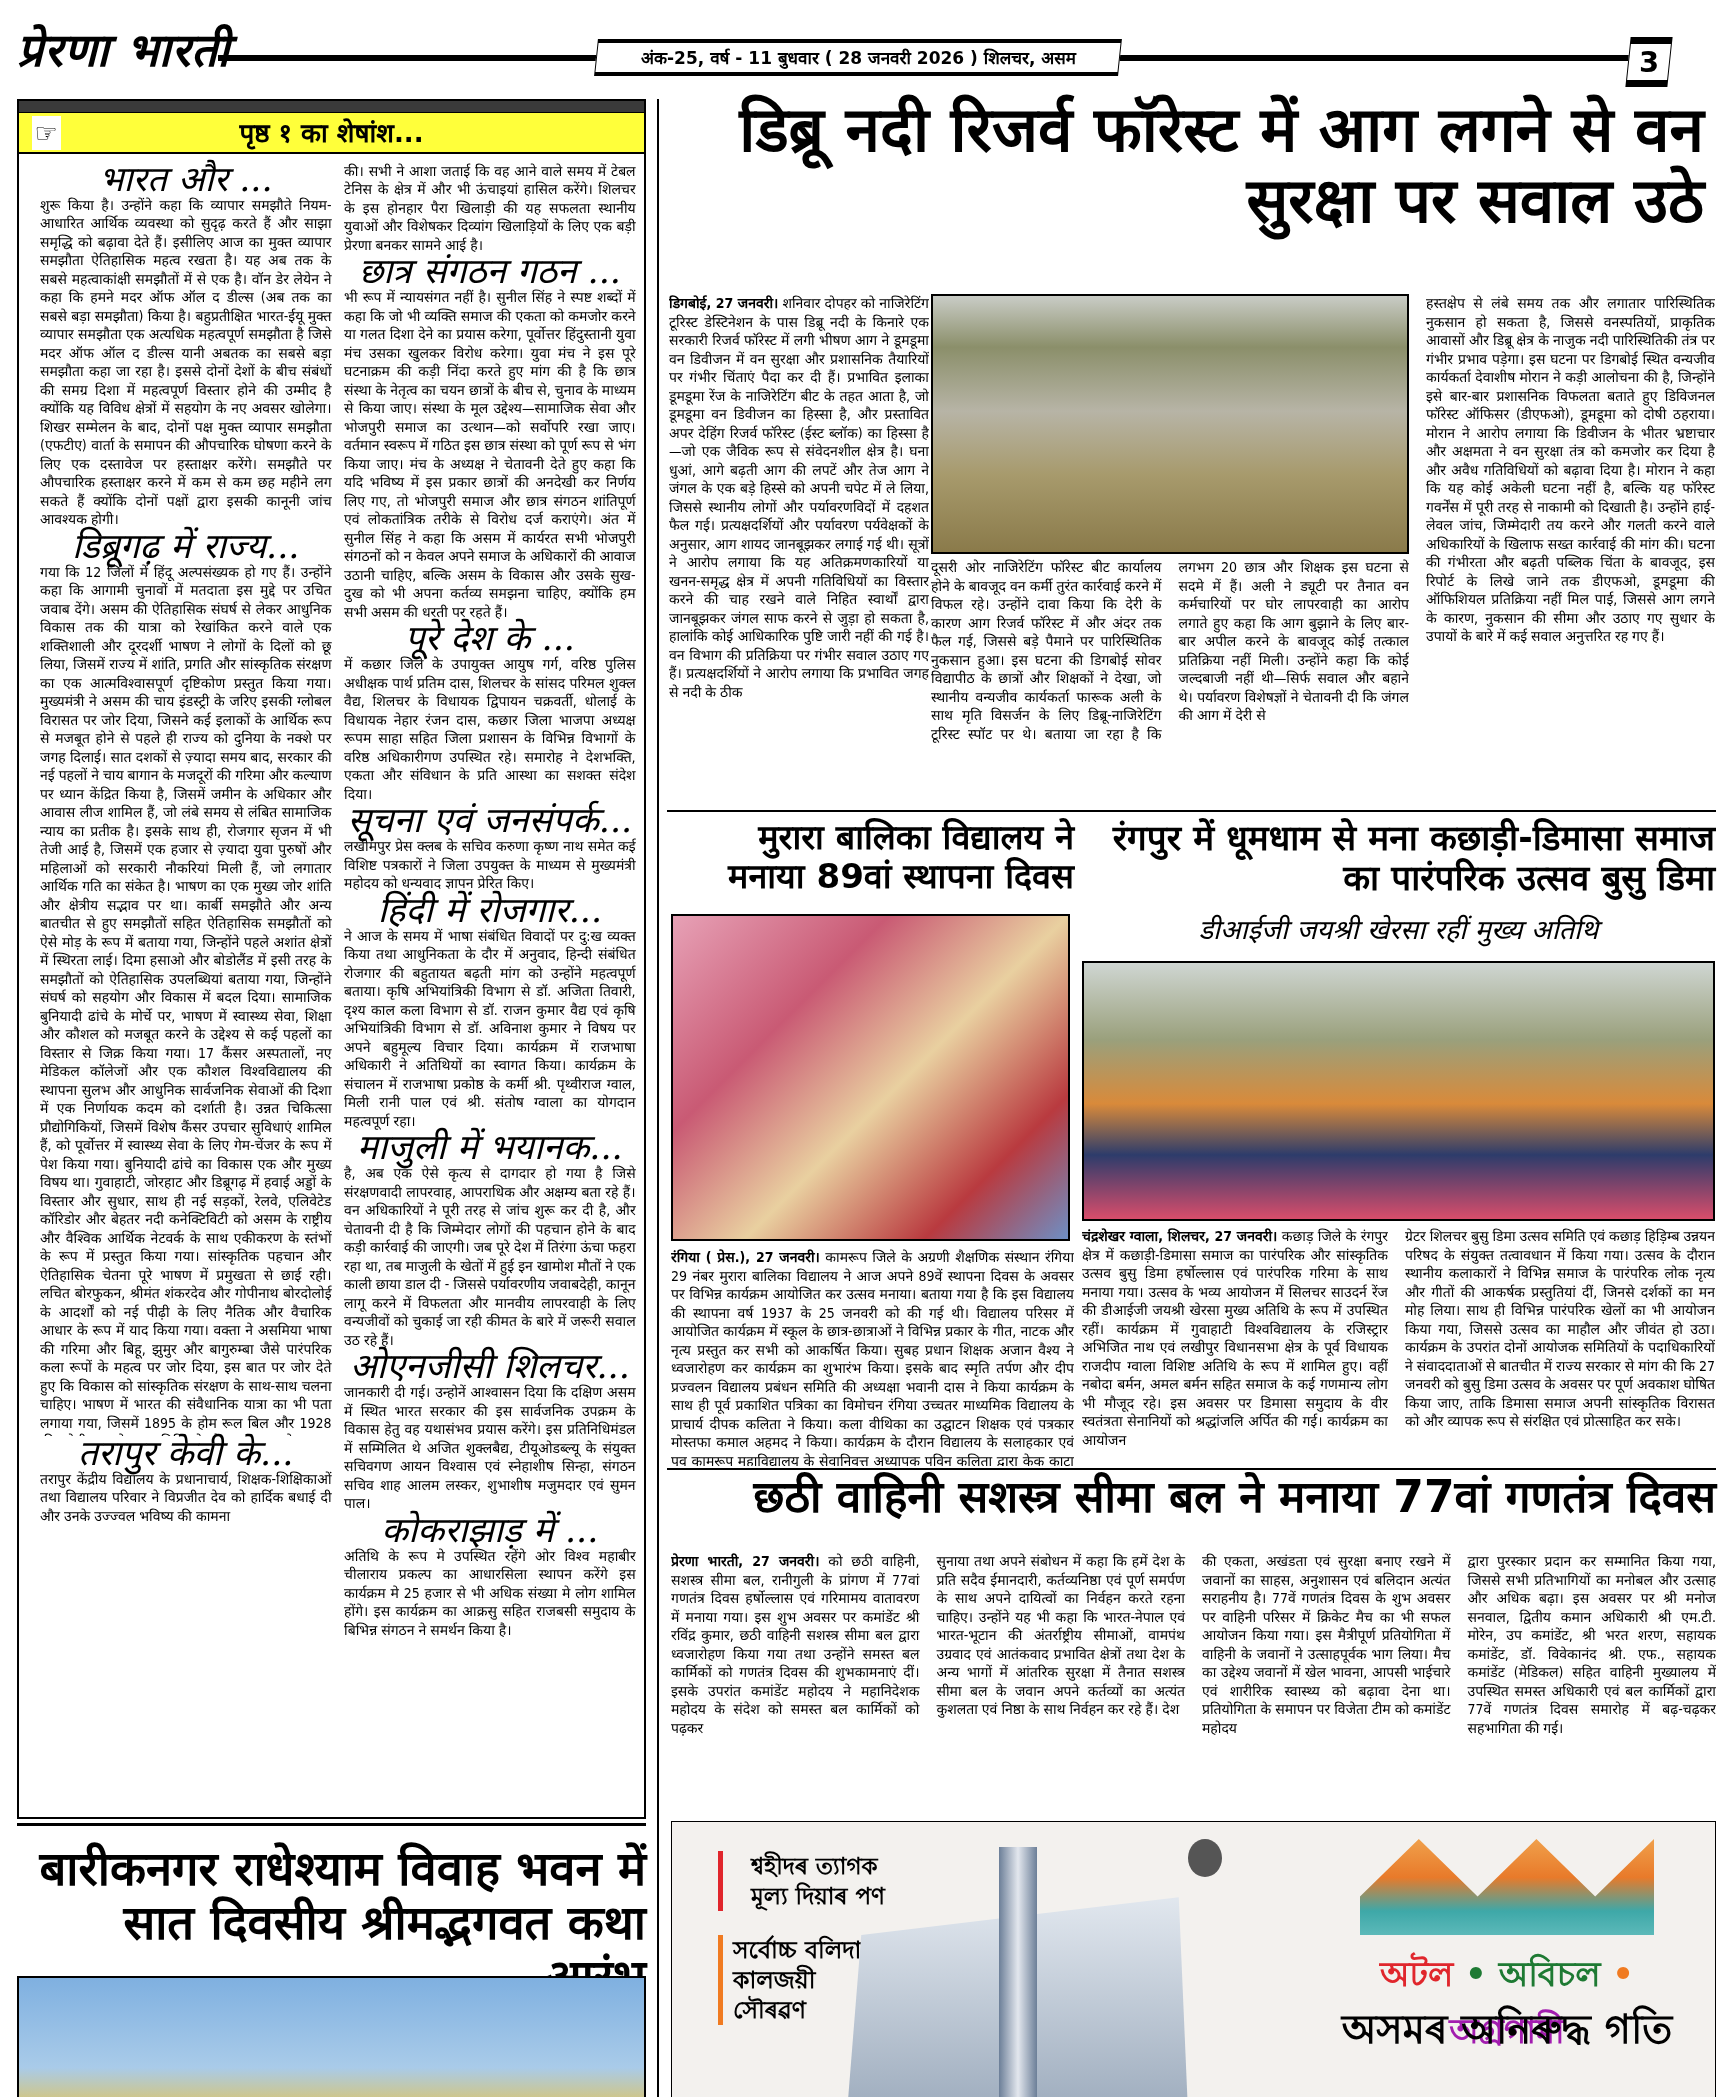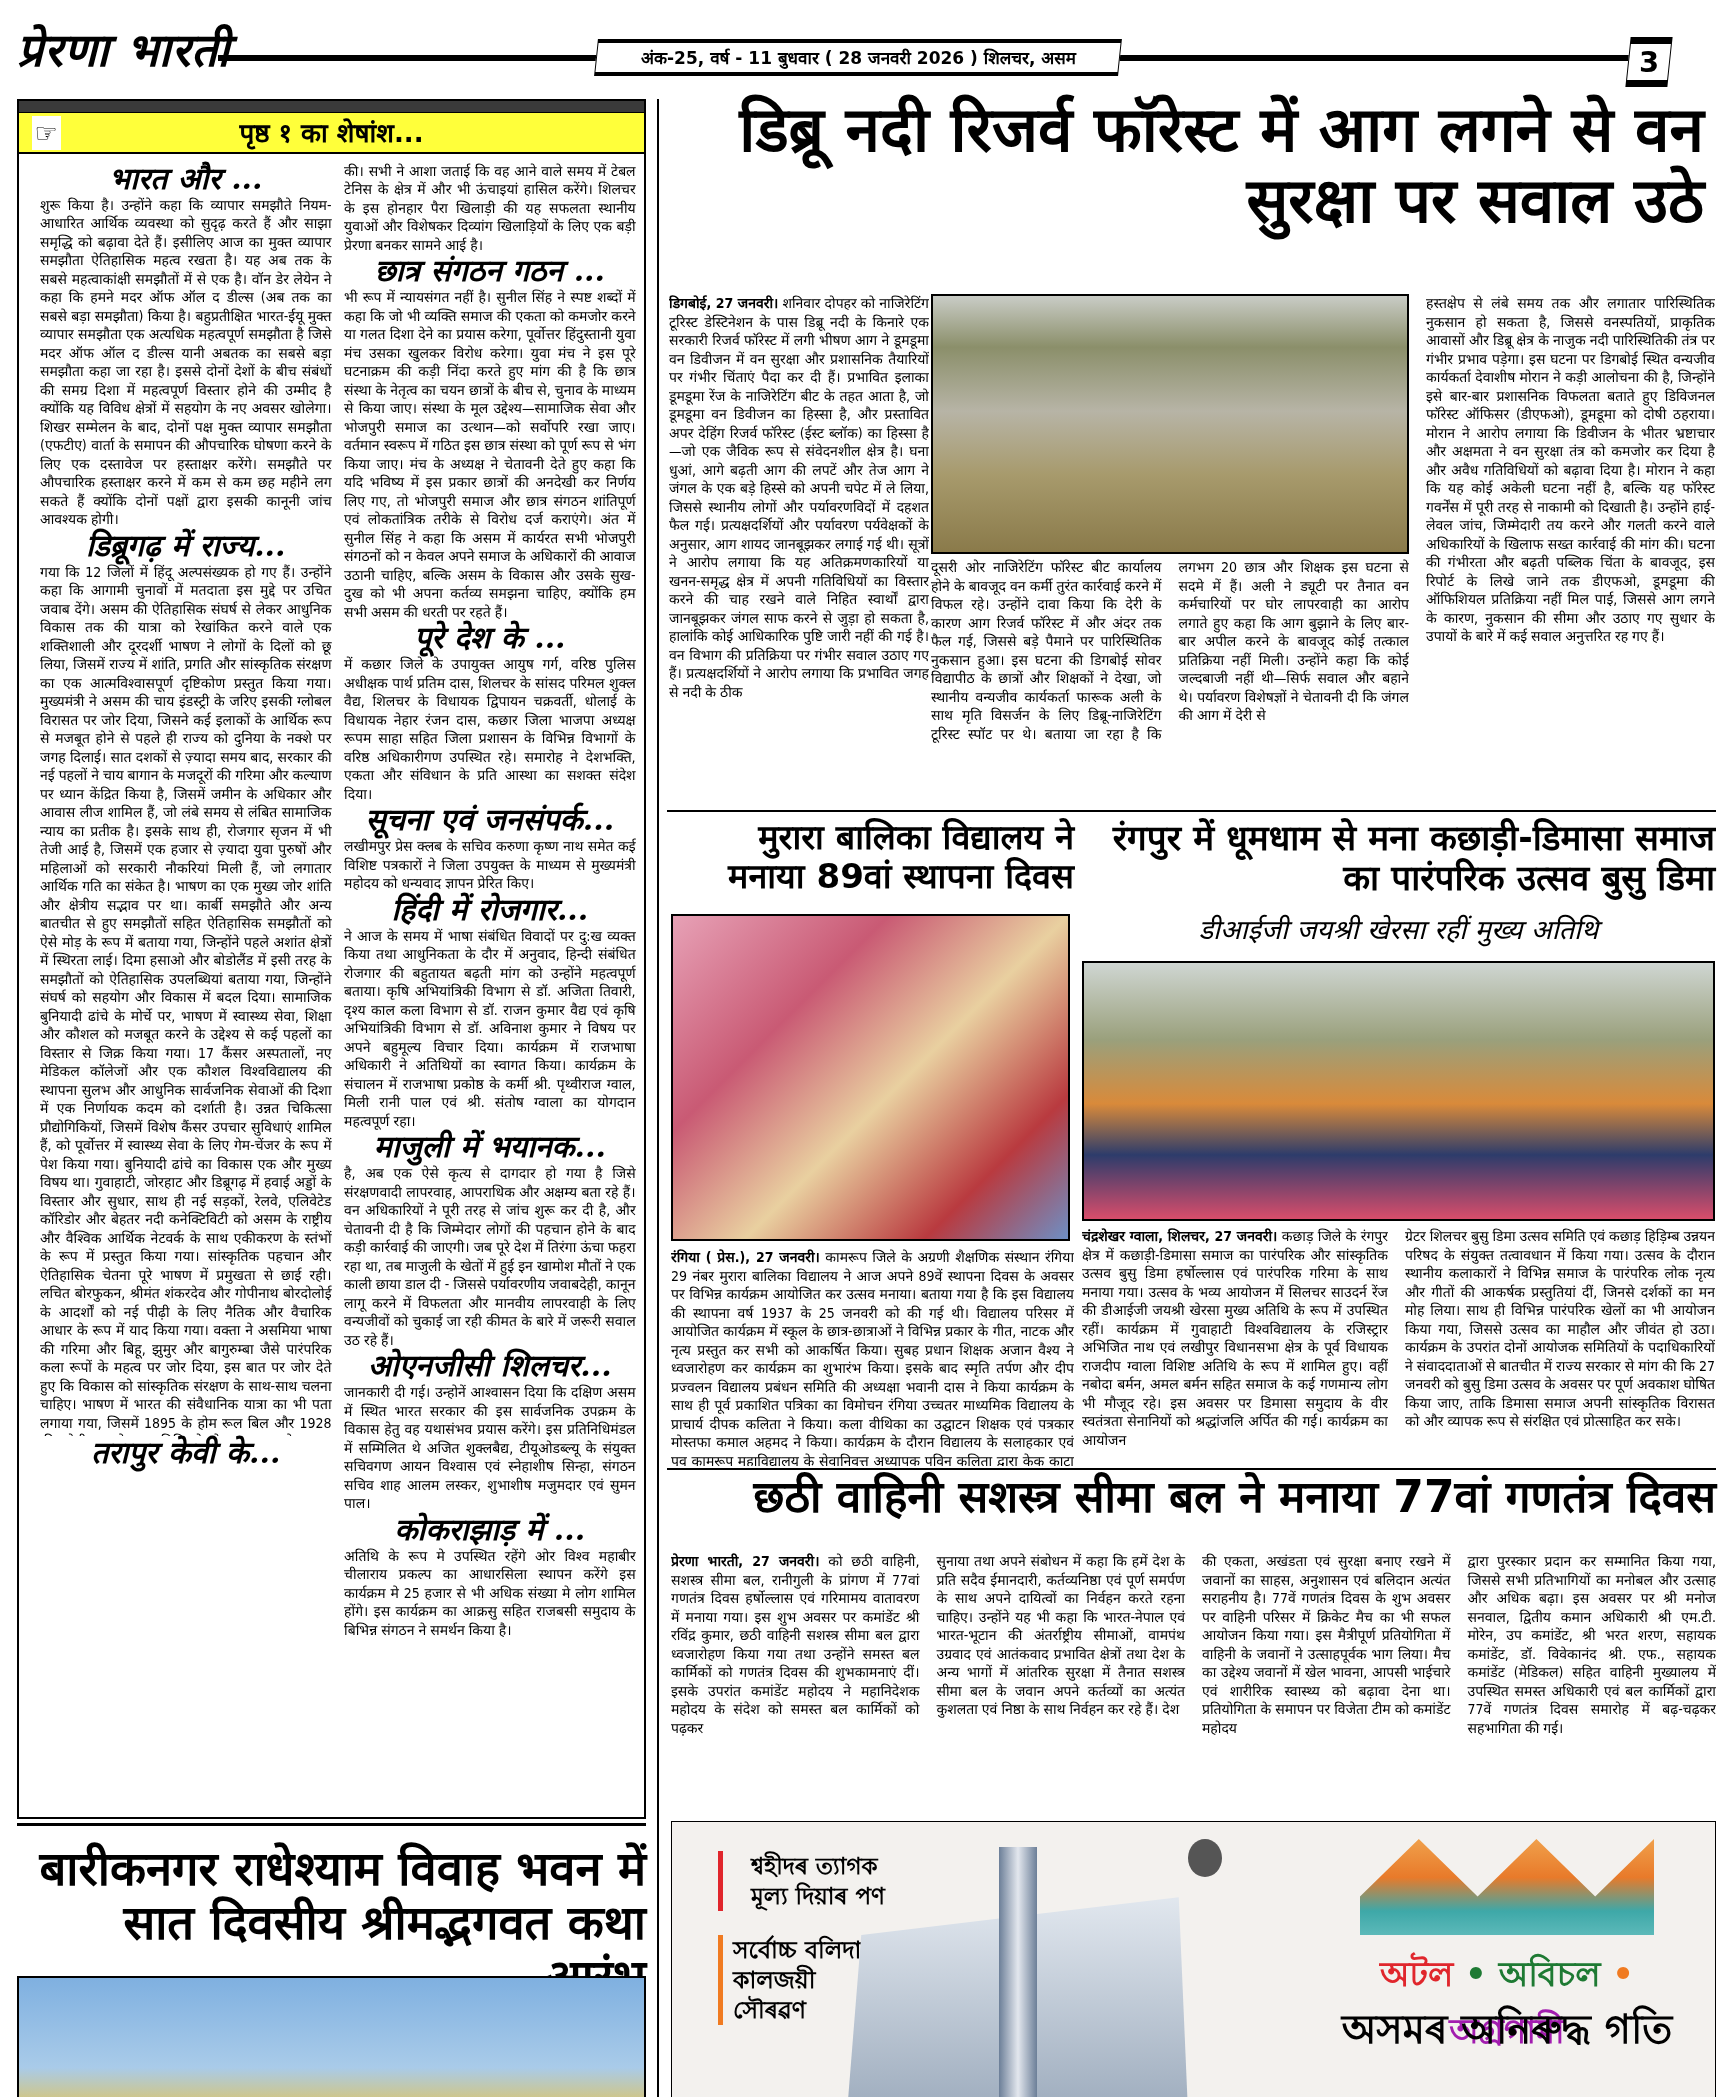--- a/index.html
+++ b/index.html
@@ -6,21 +6,21 @@
 html,body{width:1734px;height:2725px;background:#fff;overflow:hidden}
 body{font-family:"DejaVu Sans","Liberation Sans",sans-serif;color:#000;position:relative}
 .abs{position:absolute}
 .masthead-title{left:17px;top:17px;font-size:46px;font-weight:bold;font-style:italic;font-family:"DejaVu Serif",serif;letter-spacing:0.8px}
 .mast-rule{left:218px;top:55px;width:1447px;height:5.9px;background:#000}
 .mast-box{left:596px;top:39px;width:524px;height:37px;background:#fff;border-top:4.2px solid #000;border-bottom:4.2px solid #000;border-left:1.3px solid #000;border-right:1.3px solid #000;transform:skewX(-6deg);display:flex;align-items:center;justify-content:center;font-size:17px;font-weight:bold}
 .mast-box span{transform:skewX(6deg)}
 .page-no{left:1628px;top:37px;width:42px;height:50px;background:#fff;border:1.7px solid #000;border-top:7.6px solid #000;border-bottom:7.6px solid #000;transform:skewX(-6deg);font-size:29px;font-weight:bold;display:flex;align-items:center;justify-content:center}
 .colrule{background:#000}
 .body-text{font-size:14px;line-height:18.5px;text-align:justify;font-family:"DejaVu Sans Condensed","DejaVu Sans",sans-serif}
-.sub-head{font-size:30px;font-weight:bold;font-style:italic;text-align:center;line-height:34px;font-family:"DejaVu Serif",serif}
+.sub-head{font-size:35px;font-weight:normal;font-style:italic;text-align:center;line-height:34px;font-family:"DejaVu Serif",serif}
 .headline{font-weight:bold;text-align:right;font-family:"DejaVu Sans",sans-serif;line-height:1.15}
 .photo{border:2.5px solid #000;overflow:hidden}
 .cols{display:flex;gap:17px}
 .cols>div{flex:1}
 </style>
 </head>
 <body>
 
 <div class="abs masthead-title">प्रेरणा भारती</div>
 <div class="abs mast-rule"></div>
@@ -37,20 +37,21 @@
     <span style="position:absolute;left:12.6px;top:3.4px;width:29px;height:34px;background:#fff;font-size:26px;line-height:34px;text-align:center">☞</span>
     <span style="font-size:26px;font-weight:bold">पृष्ठ १ का शेषांश...</span>
   </div>
   <div style="display:flex;gap:12.6px;padding:8.4px 8.4px 0 21px">
     <div style="flex:1">
       <div class="sub-head">भारत और ...</div>
       <div class="body-text">शुरू किया है। उन्होंने कहा कि व्यापार समझौते नियम-आधारित आर्थिक व्यवस्था को सुदृढ़ करते हैं और साझा समृद्धि को बढ़ावा देते हैं। इसीलिए आज का मुक्त व्यापार समझौता ऐतिहासिक महत्व रखता है। यह अब तक के सबसे महत्वाकांक्षी समझौतों में से एक है। वॉन डेर लेयेन ने कहा कि हमने मदर ऑफ ऑल द डील्स (अब तक का सबसे बड़ा समझौता) किया है। बहुप्रतीक्षित भारत-ईयू मुक्त व्यापार समझौता एक अत्यधिक महत्वपूर्ण समझौता है जिसे मदर ऑफ ऑल द डील्स यानी अबतक का सबसे बड़ा समझौता कहा जा रहा है। इससे दोनों देशों के बीच संबंधों की समग्र दिशा में महत्वपूर्ण विस्तार होने की उम्मीद है क्योंकि यह विविध क्षेत्रों में सहयोग के नए अवसर खोलेगा। शिखर सम्मेलन के बाद, दोनों पक्ष मुक्त व्यापार समझौता (एफटीए) वार्ता के समापन की औपचारिक घोषणा करने के लिए एक दस्तावेज पर हस्ताक्षर करेंगे। समझौते पर औपचारिक हस्ताक्षर करने में कम से कम छह महीने लग सकते हैं क्योंकि दोनों पक्षों द्वारा इसकी कानूनी जांच आवश्यक होगी।</div>
       <div class="sub-head">डिब्रूगढ़ में राज्य...</div>
       <div class="body-text" style="height:873px;overflow:hidden">गया कि 12 जिलों में हिंदू अल्पसंख्यक हो गए हैं। उन्होंने कहा कि आगामी चुनावों में मतदाता इस मुद्दे पर उचित जवाब देंगे। असम की ऐतिहासिक संघर्ष से लेकर आधुनिक विकास तक की यात्रा को रेखांकित करने वाले एक शक्तिशाली और दूरदर्शी भाषण ने लोगों के दिलों को छू लिया, जिसमें राज्य में शांति, प्रगति और सांस्कृतिक संरक्षण का एक आत्मविश्वासपूर्ण दृष्टिकोण प्रस्तुत किया गया। मुख्यमंत्री ने असम की चाय इंडस्ट्री के जरिए इसकी ग्लोबल विरासत पर जोर दिया, जिसने कई इलाकों के आर्थिक रूप से मजबूत होने से पहले ही राज्य को दुनिया के नक्शे पर जगह दिलाई। सात दशकों से ज़्यादा समय बाद, सरकार की नई पहलों ने चाय बागान के मजदूरों की गरिमा और कल्याण पर ध्यान केंद्रित किया है, जिसमें जमीन के अधिकार और आवास लीज शामिल हैं, जो लंबे समय से लंबित सामाजिक न्याय का प्रतीक है। इसके साथ ही, रोजगार सृजन में भी तेजी आई है, जिसमें एक हजार से ज़्यादा युवा पुरुषों और महिलाओं को सरकारी नौकरियां मिली हैं, जो लगातार आर्थिक गति का संकेत है। भाषण का एक मुख्य जोर शांति और क्षेत्रीय सद्भाव पर था। कार्बी समझौते और अन्य बातचीत से हुए समझौतों सहित ऐतिहासिक समझौतों को ऐसे मोड़ के रूप में बताया गया, जिन्होंने पहले अशांत क्षेत्रों में स्थिरता लाई। दिमा हसाओ और बोडोलैंड में इसी तरह के समझौतों को ऐतिहासिक उपलब्धियां बताया गया, जिन्होंने संघर्ष को सहयोग और विकास में बदल दिया। सामाजिक बुनियादी ढांचे के मोर्चे पर, भाषण में स्वास्थ्य सेवा, शिक्षा और कौशल को मजबूत करने के उद्देश्य से कई पहलों का विस्तार से जिक्र किया गया। 17 कैंसर अस्पतालों, नए मेडिकल कॉलेजों और एक कौशल विश्वविद्यालय की स्थापना सुलभ और आधुनिक सार्वजनिक सेवाओं की दिशा में एक निर्णायक कदम को दर्शाती है। उन्नत चिकित्सा प्रौद्योगिकियों, जिसमें विशेष कैंसर उपचार सुविधाएं शामिल हैं, को पूर्वोत्तर में स्वास्थ्य सेवा के लिए गेम-चेंजर के रूप में पेश किया गया। बुनियादी ढांचे का विकास एक और मुख्य विषय था। गुवाहाटी, जोरहाट और डिब्रूगढ़ में हवाई अड्डों के विस्तार और सुधार, साथ ही नई सड़कों, रेलवे, एलिवेटेड कॉरिडोर और बेहतर नदी कनेक्टिविटी को असम के राष्ट्रीय और वैश्विक आर्थिक नेटवर्क के साथ एकीकरण के स्तंभों के रूप में प्रस्तुत किया गया। सांस्कृतिक पहचान और ऐतिहासिक चेतना पूरे भाषण में प्रमुखता से छाई रही। लचित बोरफुकन, श्रीमंत शंकरदेव और गोपीनाथ बोरदोलोई के आदर्शों को नई पीढ़ी के लिए नैतिक और वैचारिक आधार के रूप में याद किया गया। वक्ता ने असमिया भाषा की गरिमा और बिहू, झुमुर और बागुरुम्बा जैसे पारंपरिक कला रूपों के महत्व पर जोर दिया, इस बात पर जोर देते हुए कि विकास को सांस्कृतिक संरक्षण के साथ-साथ चलना चाहिए। भाषण में भारत की संवैधानिक यात्रा का भी पता लगाया गया, जिसमें 1895 के होम रूल बिल और 1928 की मोतीलाल नेहरू समिति से लेकर 1935 के भारत सरकार अधिनियम और 1946 में संविधान सभा के गठन तक के मील के पत्थरों को याद किया गया।</div>
       <div class="sub-head">तरापुर केवी के...</div>
+      <div class="body-text">तरापुर केंद्रीय विद्यालय के प्रधानाचार्य, शिक्षक-शिक्षिकाओं तथा विद्यालय परिवार ने विप्रजीत देव को हार्दिक बधाई दी और उनके उज्ज्वल भविष्य की कामना</div>
     </div>
     <div style="flex:1">
       <div class="body-text">की। सभी ने आशा जताई कि वह आने वाले समय में टेबल टेनिस के क्षेत्र में और भी ऊंचाइयां हासिल करेंगे। शिलचर के इस होनहार पैरा खिलाड़ी की यह सफलता स्थानीय युवाओं और विशेषकर दिव्यांग खिलाड़ियों के लिए एक बड़ी प्रेरणा बनकर सामने आई है।</div>
       <div class="sub-head">छात्र संगठन गठन ...</div>
       <div class="body-text">भी रूप में न्यायसंगत नहीं है। सुनील सिंह ने स्पष्ट शब्दों में कहा कि जो भी व्यक्ति समाज की एकता को कमजोर करने या गलत दिशा देने का प्रयास करेगा, पूर्वोत्तर हिंदुस्तानी युवा मंच उसका खुलकर विरोध करेगा। युवा मंच ने इस पूरे घटनाक्रम की कड़ी निंदा करते हुए मांग की है कि छात्र संस्था के नेतृत्व का चयन छात्रों के बीच से, चुनाव के माध्यम से किया जाए। संस्था के मूल उद्देश्य—सामाजिक सेवा और भोजपुरी समाज का उत्थान—को सर्वोपरि रखा जाए। वर्तमान स्वरूप में गठित इस छात्र संस्था को पूर्ण रूप से भंग किया जाए। मंच के अध्यक्ष ने चेतावनी देते हुए कहा कि यदि भविष्य में इस प्रकार छात्रों की अनदेखी कर निर्णय लिए गए, तो भोजपुरी समाज और छात्र संगठन शांतिपूर्ण एवं लोकतांत्रिक तरीके से विरोध दर्ज कराएंगे। अंत में सुनील सिंह ने कहा कि असम में कार्यरत सभी भोजपुरी संगठनों को न केवल अपने समाज के अधिकारों की आवाज उठानी चाहिए, बल्कि असम के विकास और उसके सुख-दुख को भी अपना कर्तव्य समझना चाहिए, क्योंकि हम सभी असम की धरती पर रहते हैं।</div>
       <div class="sub-head">पूरे देश के ...</div>
       <div class="body-text">में कछार जिले के उपायुक्त आयुष गर्ग, वरिष्ठ पुलिस अधीक्षक पार्थ प्रतिम दास, शिलचर के सांसद परिमल शुक्ल वैद्य, शिलचर के विधायक द्विपायन चक्रवर्ती, धोलाई के विधायक नेहार रंजन दास, कछार जिला भाजपा अध्यक्ष रूपम साहा सहित जिला प्रशासन के विभिन्न विभागों के वरिष्ठ अधिकारीगण उपस्थित रहे। समारोह ने देशभक्ति, एकता और संविधान के प्रति आस्था का सशक्त संदेश दिया।</div>
       <div class="sub-head">सूचना एवं जनसंपर्क...</div>
       <div class="body-text">लखीमपुर प्रेस क्लब के सचिव करुणा कृष्ण नाथ समेत कई विशिष्ट पत्रकारों ने जिला उपयुक्त के माध्यम से मुख्यमंत्री महोदय को धन्यवाद ज्ञापन प्रेरित किए।</div>
       <div class="sub-head">हिंदी में रोजगार...</div>

